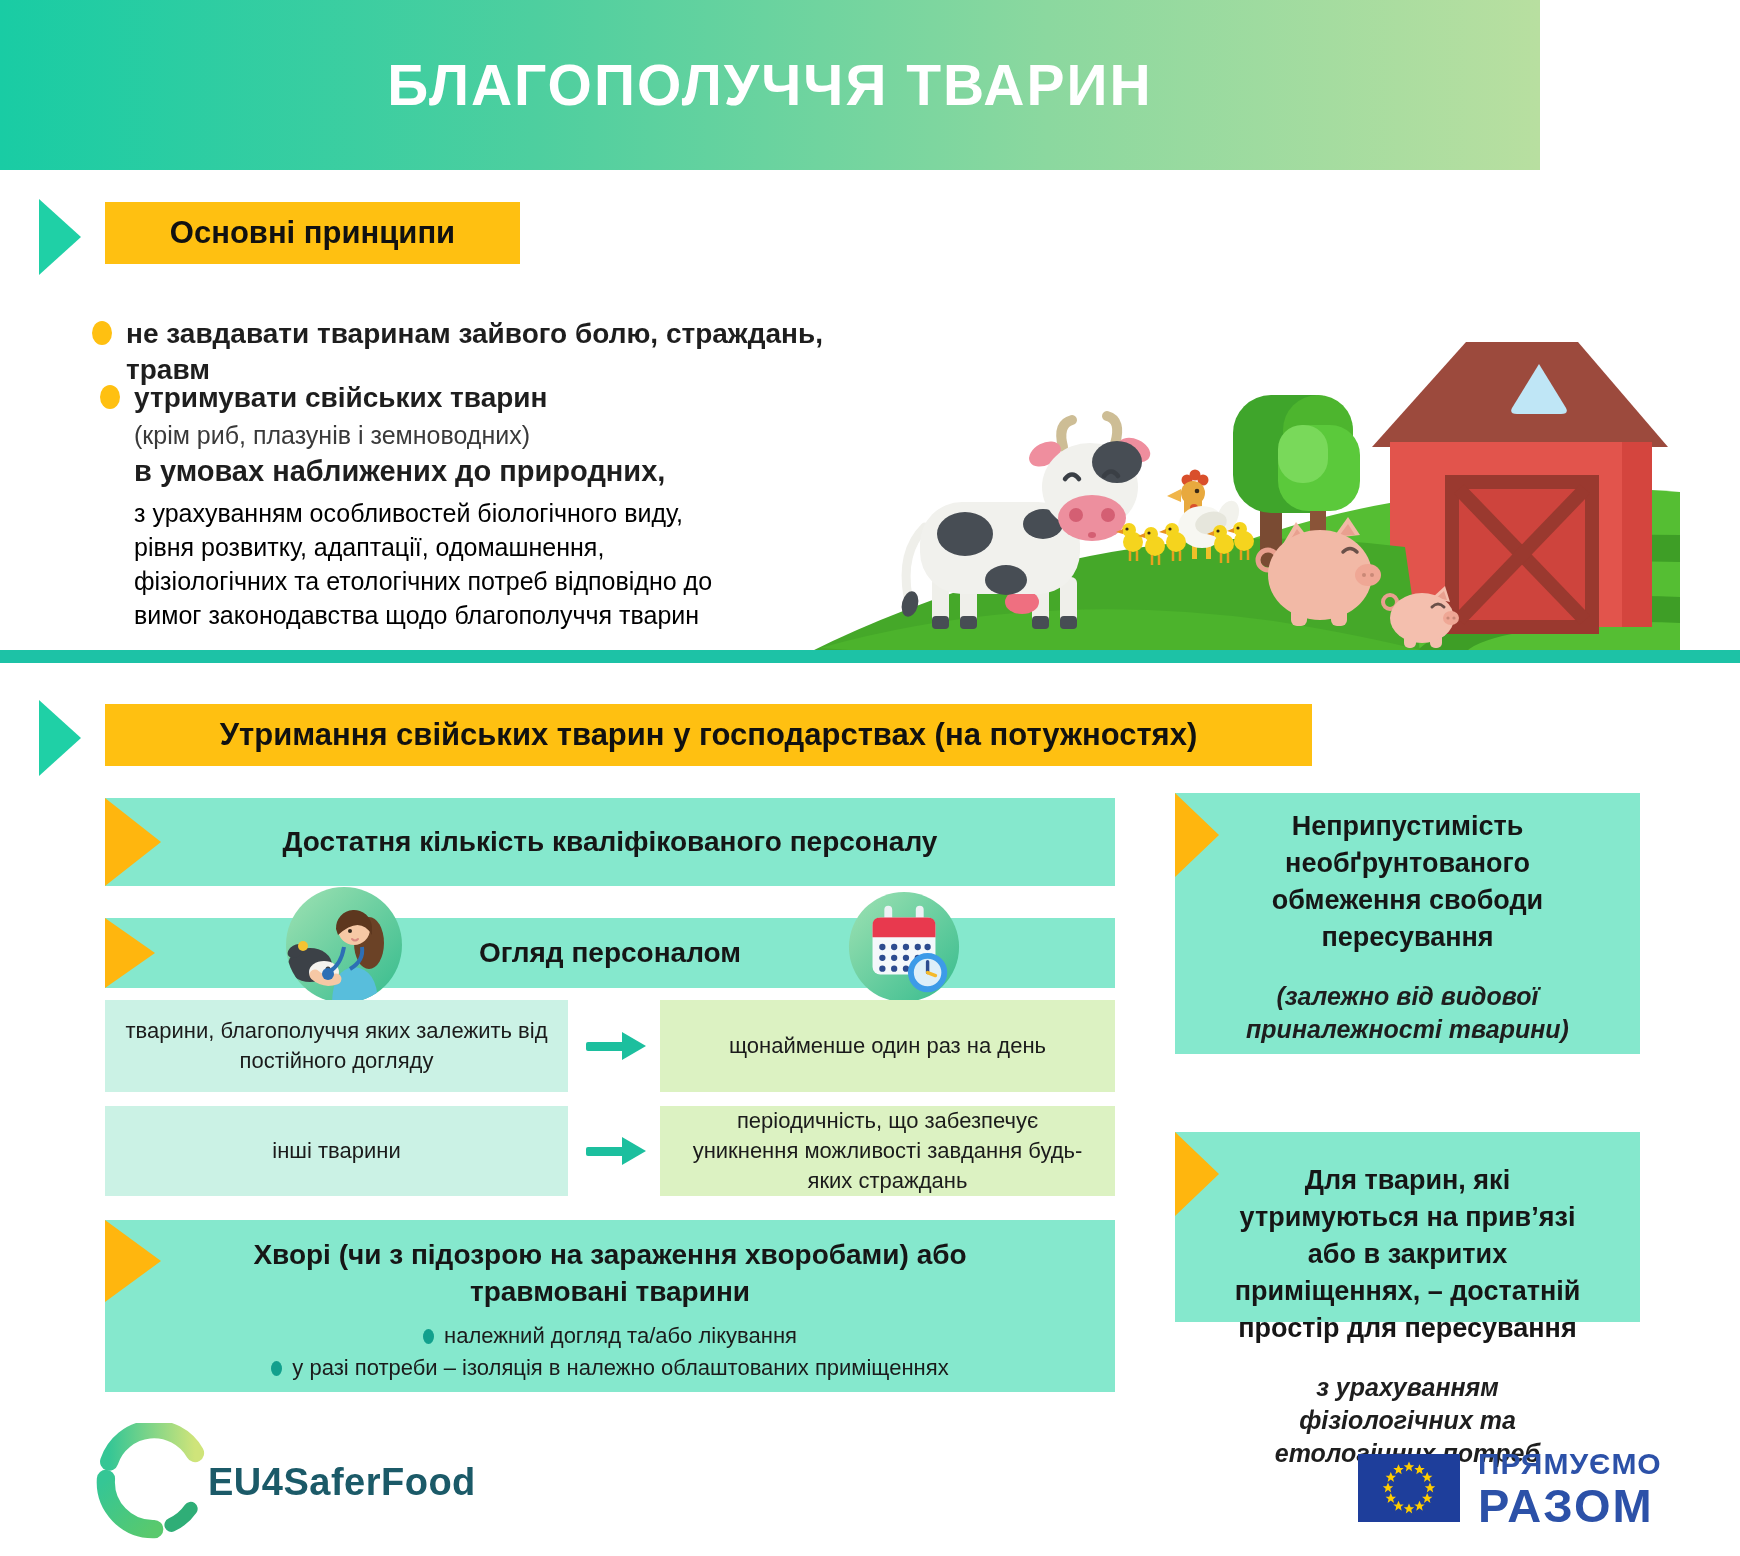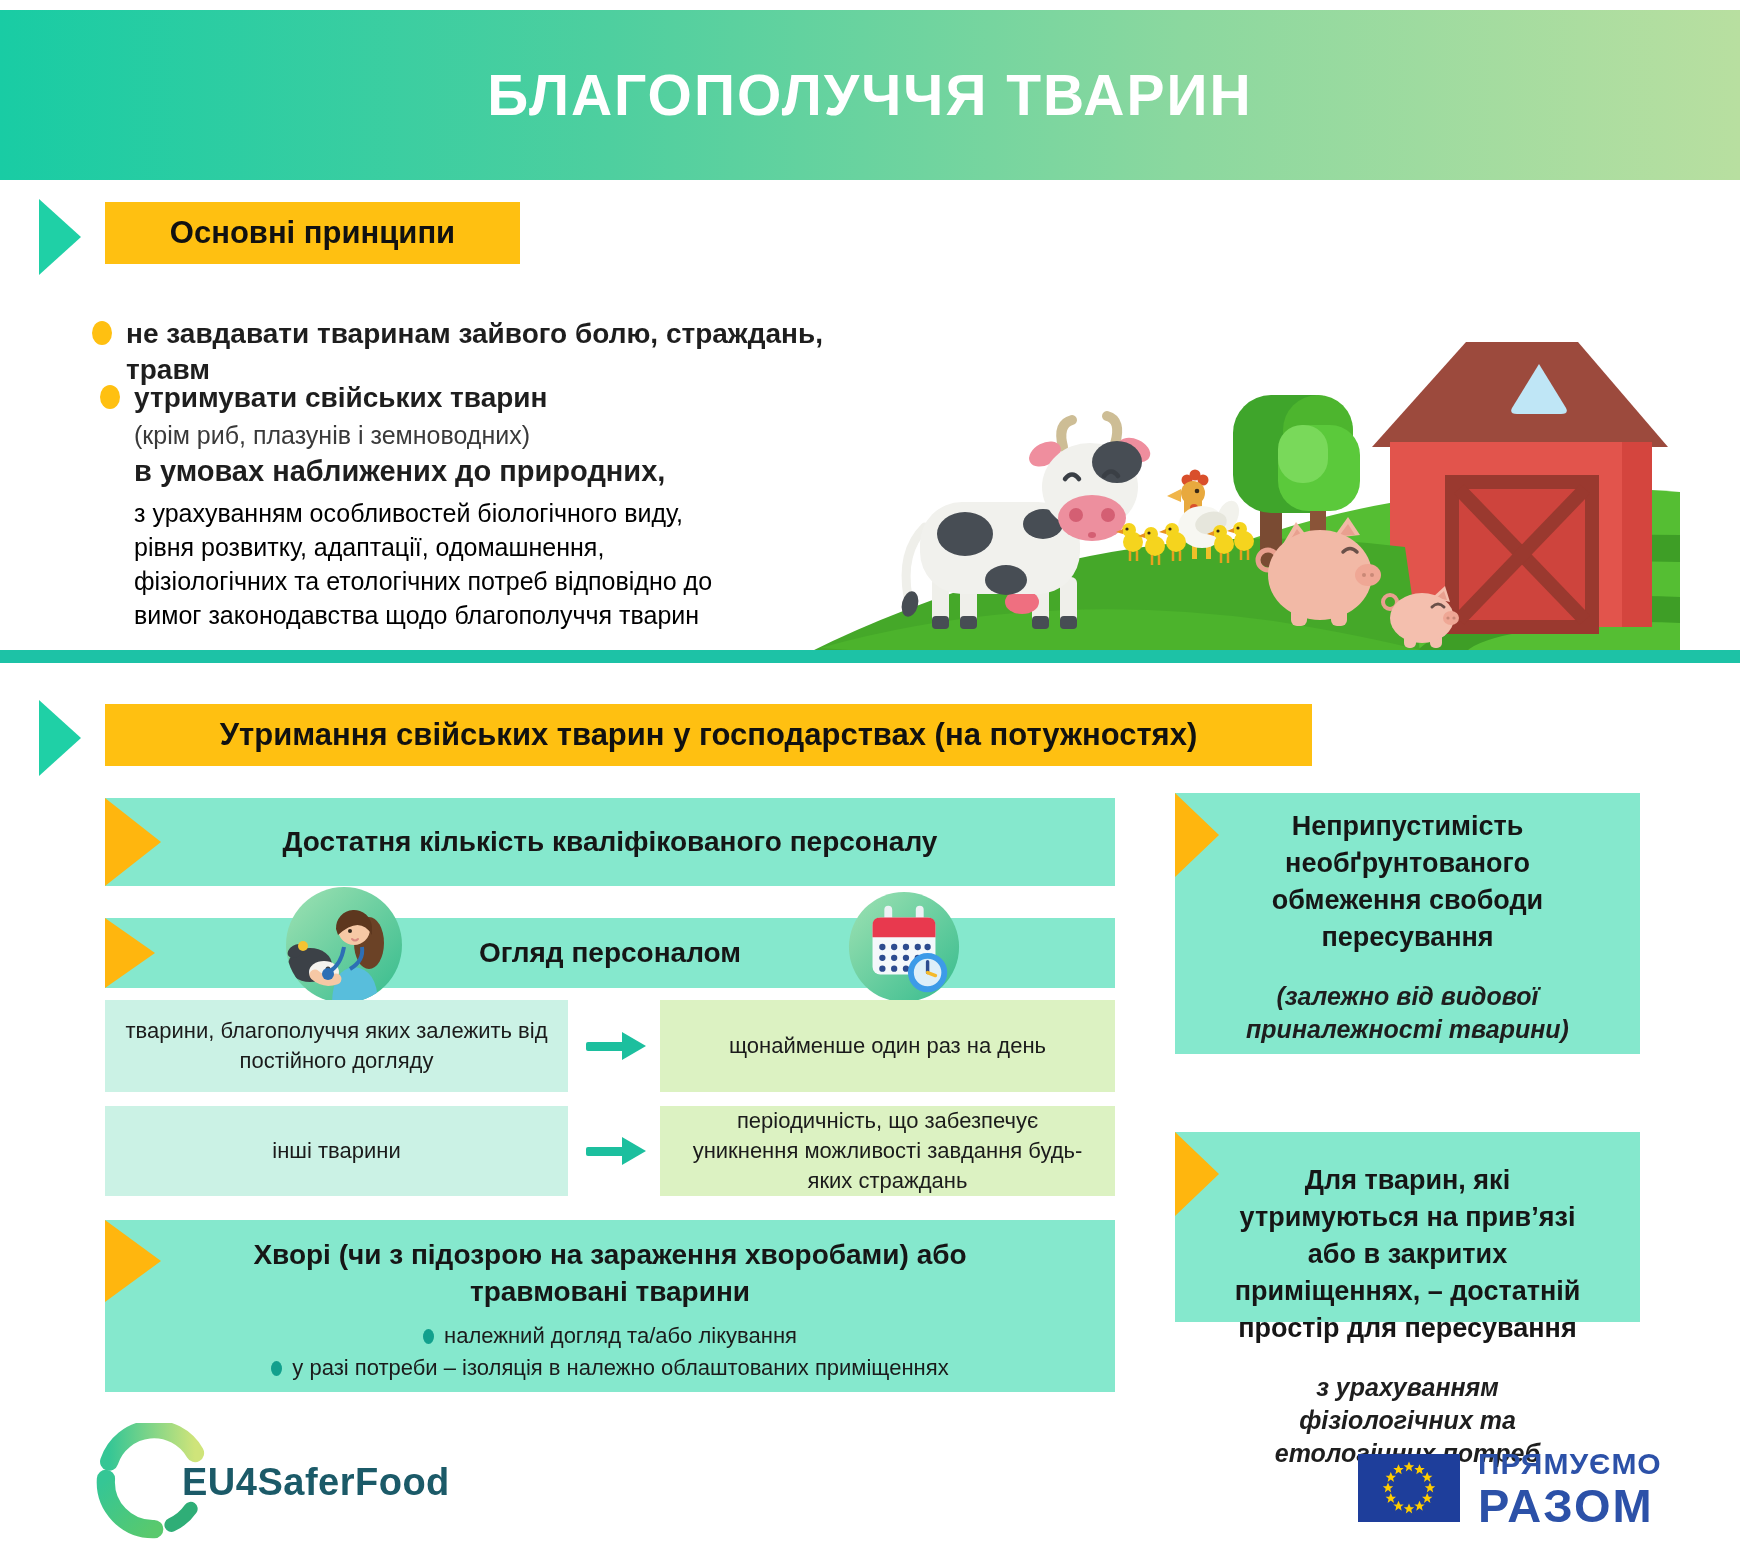--- a/index.html
+++ b/index.html
@@ -1,21 +1,21 @@
 <!DOCTYPE html>
 <html><head>
 <meta charset="utf-8">
 <style>
   * { margin:0; padding:0; box-sizing:border-box; }
   html,body { background:#fff; }
   body { font-family:"Liberation Sans","DejaVu Sans",sans-serif; color:#1e1e1e; }
   #canvas { position:relative; width:1740px; height:1556px; background:#fff; overflow:hidden; }
 
   
-  .header { position:absolute; left:0; top:10px; width:1740px; height:170px;
+  .header { position:absolute; left:0; top:0; width:1540px; height:170px;
             background:linear-gradient(90deg,#19CCA4 0%,#4ECf9F 35%,#8BD89F 68%,#B8DFA0 100%);
             display:flex; align-items:center; justify-content:center; }
   .header h1 { color:#fff; font-size:57px; font-weight:bold; letter-spacing:2px; }
 
   
   .tri-teal { position:absolute; width:0; height:0;
               border-top:38px solid transparent; border-bottom:38px solid transparent;
               border-left:42px solid #1FD0A6; }
   .label-box { position:absolute; background:#FFC011; height:62px; display:flex;
                align-items:center; justify-content:center; font-size:31px; font-weight:bold; color:#111; }
@@ -63,21 +63,21 @@
   .side-title { font-size:27px; font-weight:bold; line-height:37px; margin:0 auto; color:#161616; }
   .side-note { font-size:25px; font-style:italic; font-weight:bold; line-height:33px; margin:24px auto 0; color:#1e1e1e; }
   .sb1 { top:793px; height:261px; padding-top:15px; }
   .sb1 .side-title { max-width:345px; }
   .sb1 .side-note { max-width:330px; }
   .sb2 { top:1132px; height:190px; padding-top:30px; }
   .sb2 .side-title { max-width:375px; }
   .sb2 .side-note { max-width:360px; }
 
   
-  .logo-wrap { position:absolute; left:92px; top:1423px; display:flex; align-items:center; }
+  .logo-wrap { position:absolute; left:92px; top:1423px; display:flex; align-items:center;gap:26px; }
   .logo-text { font-size:38px; font-weight:bold; color:#1B5A68; margin-left:-28px; letter-spacing:0.5px; }
   .eu-wrap { position:absolute; left:1358px; top:1446px; display:flex; }
   .eu-flag { width:102px; height:68px; margin-top:8px; }
   .eu-text { margin-left:18px; color:#2C51A8; font-weight:bold; }
   .eu-l1 { font-size:30px; line-height:36px; letter-spacing:1px; }
   .eu-l2 { font-size:47px; line-height:48px; letter-spacing:2px; }
 
   .farm { position:absolute; left:760px; top:292px; width:920px; height:360px; }
   svg { display:block; }
 </style>

